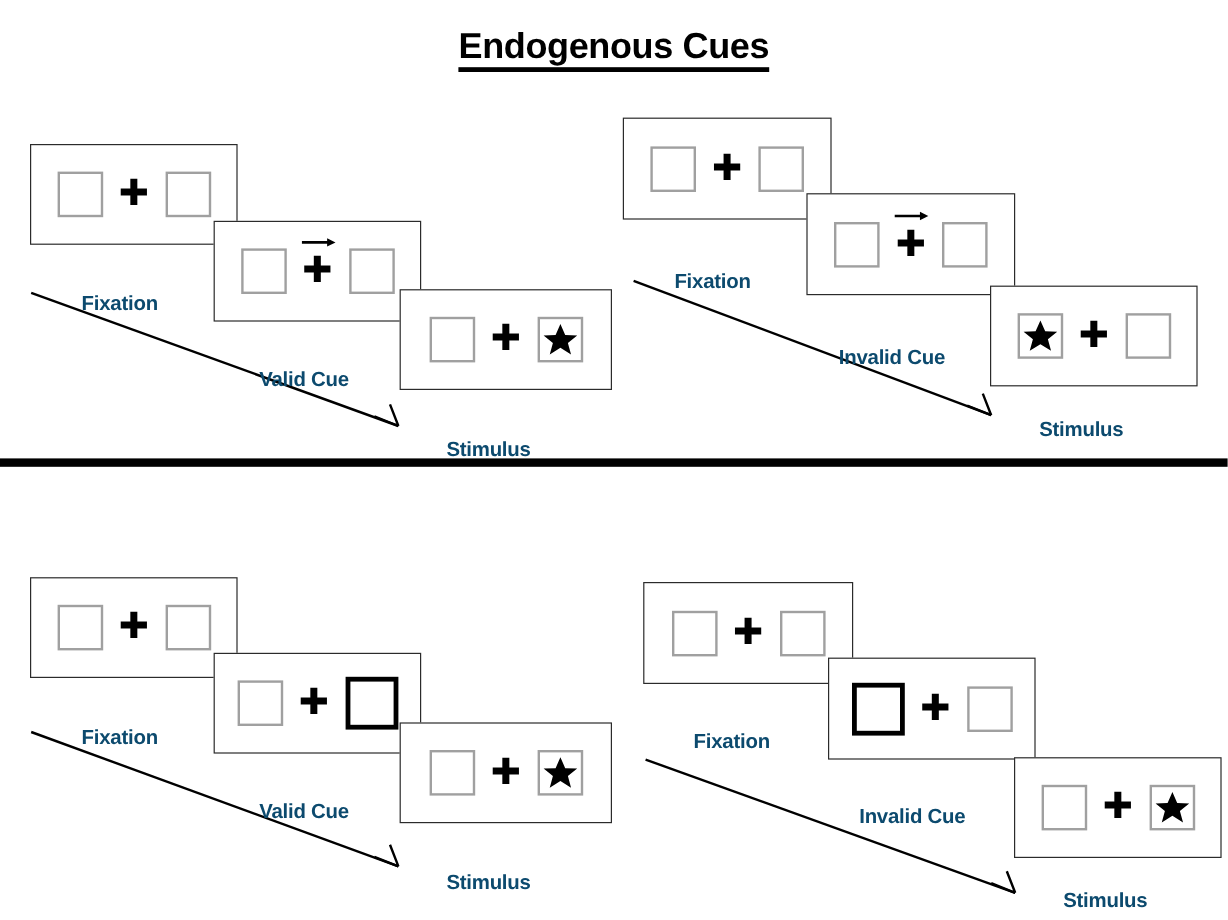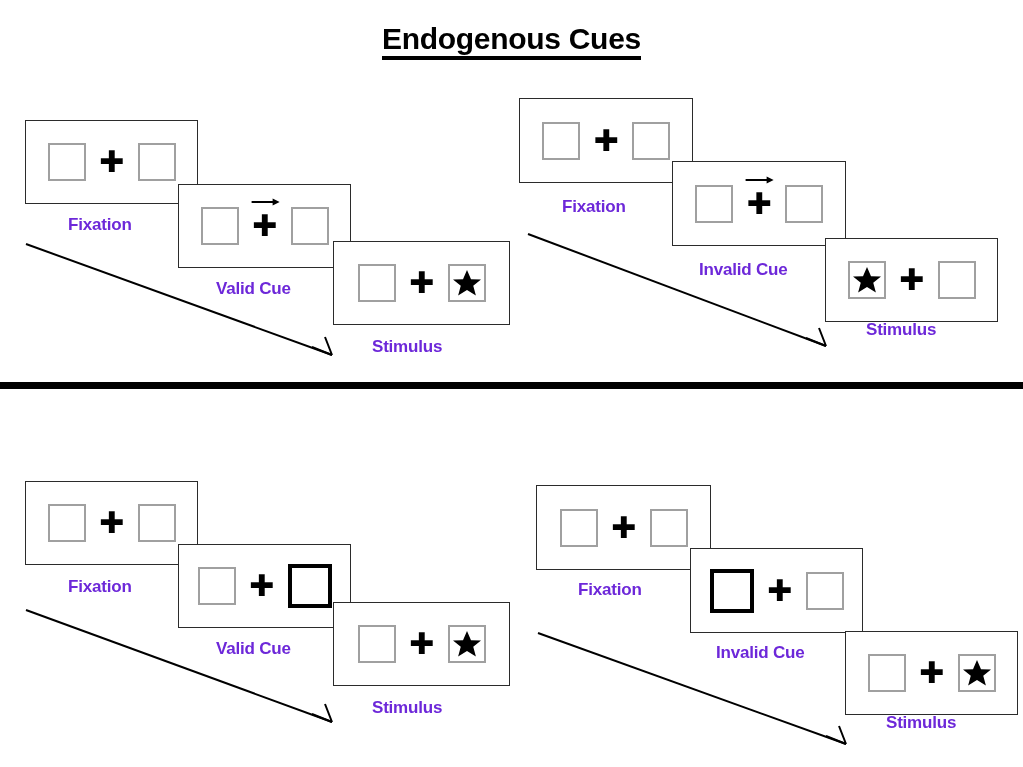--- a/index.html
+++ b/index.html
@@ -109,23 +109,24 @@
     left: 50%;
     transform: translateX(-48%);
     width: 30px;
     height: 12px;
   }
 
   .caption {
     position: absolute;
     font-size: 17px;
     font-weight: bold;
-    color: #6d28d9;
+    color: #0c4a6e;
     white-space: nowrap;
     letter-spacing: -0.2px;
+    margin-top: 28px;
   }
 
   .flowarrow {
     position: absolute;
     pointer-events: none;
   }
 </style>
 </head>
 <body>
 

